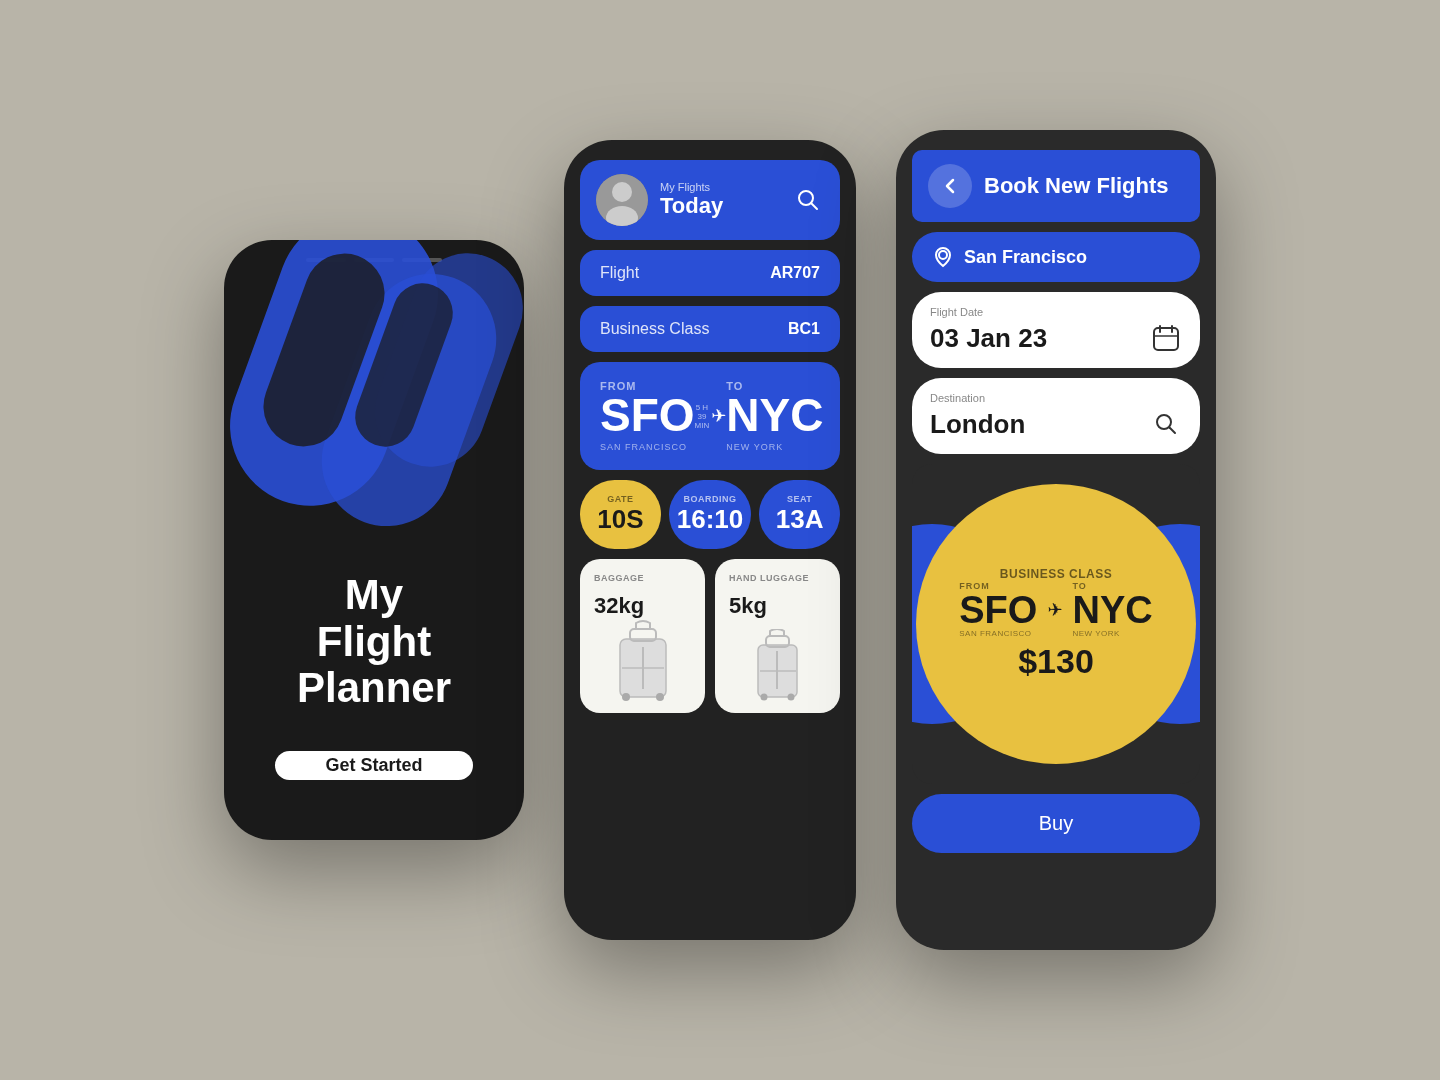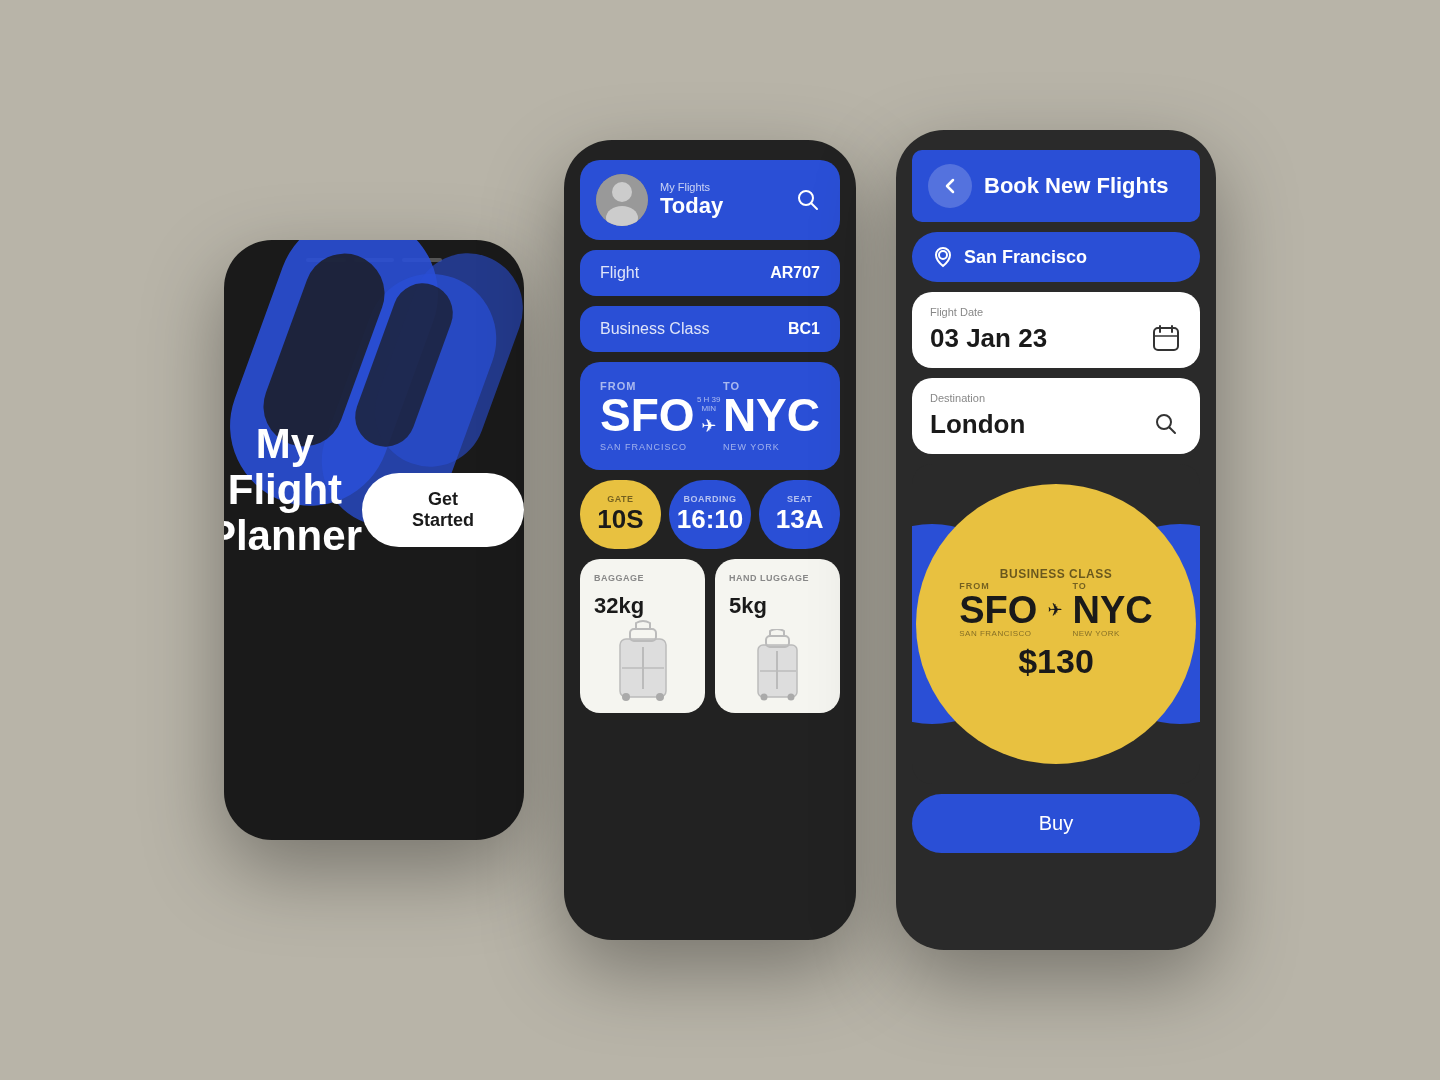--- a/index.html
+++ b/index.html
@@ -30,21 +30,21 @@
       height: 600px;
       background-color: #1a1a1a;
     }
 
     .phone-1-inner {
       width: 100%;
       height: 100%;
       position: relative;
       overflow: hidden;
       display: flex;
-      flex-direction: row;
+      flex-direction: column;
       align-items: center;
       justify-content: flex-end;
       padding-bottom: 60px;
     }
 
     .splash-notch {
       position: absolute;
       top: 18px;
       left: 50%;
       transform: translateX(-50%);
@@ -75,21 +75,21 @@
       margin-bottom: 40px;
     }
 
     .get-started-btn {
       position: relative;
       z-index: 2;
       background: white;
       color: #1a1a1a;
       border: none;
       border-radius: 50px;
-      padding: 16px 50px;
+      padding: 4px 50px;
       font-size: 18px;
       font-weight: 600;
       cursor: pointer;
     }
 
     
     .phone-2 {
       width: 292px;
       height: 800px;
       background-color: #222222;
@@ -211,21 +211,21 @@
       color: rgba(255,255,255,0.55);
       font-size: 9px;
       font-weight: 500;
       letter-spacing: 1px;
       text-transform: uppercase;
       margin-top: 4px;
     }
 
     .route-middle {
       display: flex;
-      flex-direction: column;
+      flex-direction: row;
       align-items: center;
       gap: 2px;
     }
 
     .route-duration {
       color: rgba(255,255,255,0.6);
       font-size: 8px;
       text-align: center;
     }
 
@@ -364,21 +364,21 @@
     }
 
     .location-text {
       color: white;
       font-size: 18px;
       font-weight: 600;
     }
 
     .input-card {
       background: white;
-      border-radius: 20px;
+      border-radius: 29px;
       padding: 14px 18px;
     }
 
     .input-card-label {
       font-size: 11px;
       color: #888;
       font-weight: 500;
       margin-bottom: 4px;
     }
 

